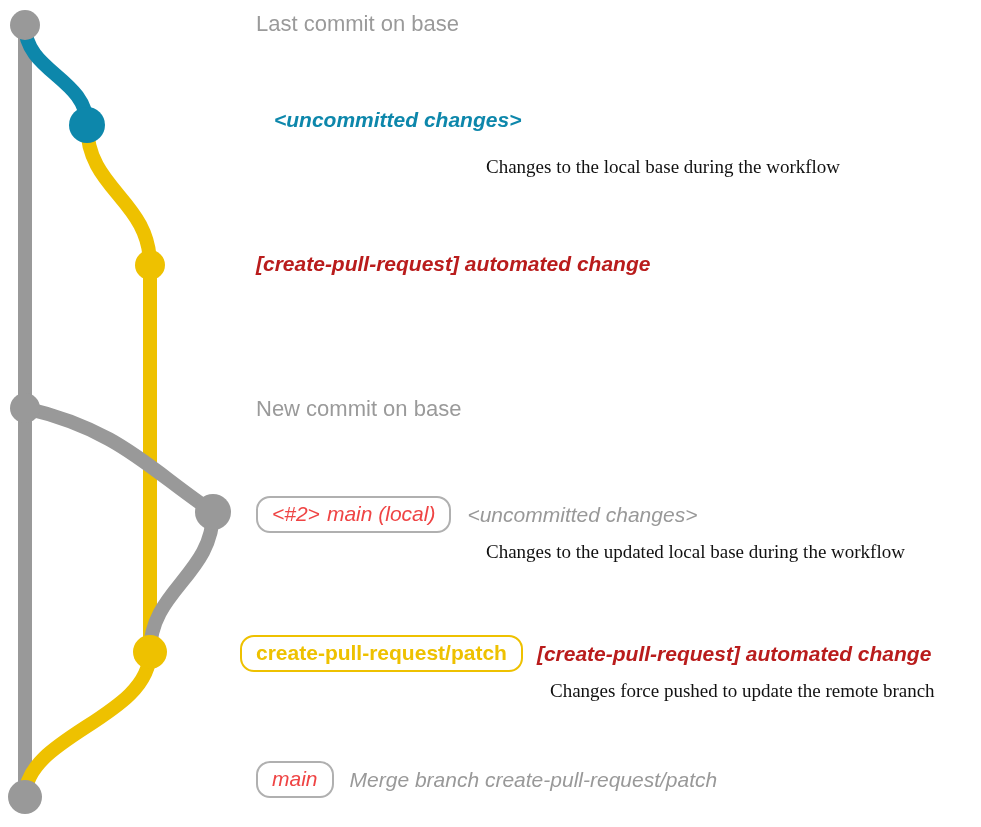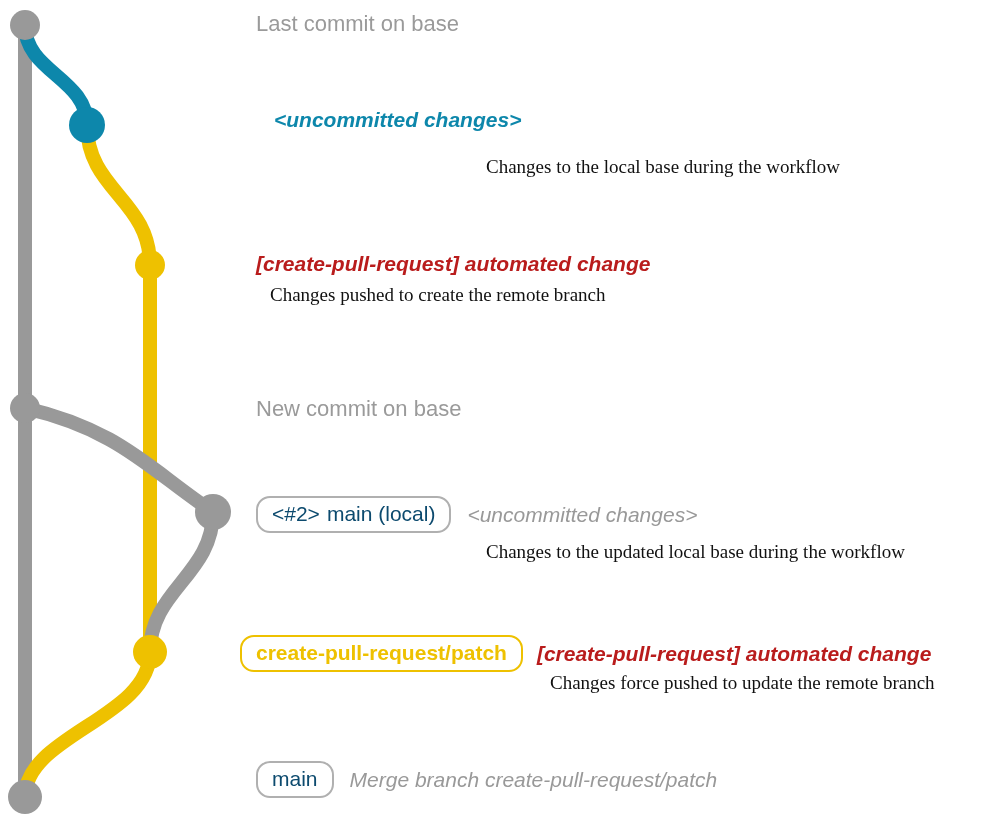--- a/index.html
+++ b/index.html
@@ -50,21 +50,21 @@
     border: 2px solid #999999;
     padding: 4px 14px 5px 14px;
     font-size: 21px;
     line-height: 24px;
     color: #999999;
     background: #ffffff;
     box-sizing: border-box;
   }
   .badge.blue   { border-color: #0d87ab; color: #0d87ab; }
   .badge.yellow { border-color: #eec100; color: #eec100; font-weight: bold; }
-  .badge.gray   { border-color: #b0b0b0; color: #0c4a6e; }
+  .badge.gray   { border-color: #b0b0b0; color: #ef4444; font-style: italic; }
 
   .badge .num { font-weight: bold; }
   .badge.gray .num { font-weight: normal; }
 
   
   .subject {
     font-size: 21px;
     line-height: 24px;
     white-space: nowrap;
     font-style: italic;
@@ -124,21 +124,20 @@
   <div class="row" style="left:256px; top:108px;">
     <div class="row-line">
       <span class="gap" style="width:18px;"></span>
       <span class="subject blue">&lt;uncommitted changes&gt;</span>
     </div>
     <div class="desc" style="margin-left:230px; margin-top:24px;">Changes to the local base during the workflow</div>
   </div>
 
   <div class="row" style="left:256px; top:252px;">
     <div class="subject yellow">[create-pull-request] automated change</div>
-    <div class="desc" style="margin-left:14px; margin-top:8px;">Changes pushed to create the remote branch</div>
   </div>
 
   <div class="row" style="left:256px; top:396px;">
     <div class="heading">New commit on base</div>
   </div>
 
   <div class="row" style="left:256px; top:496px;">
     <div class="row-line">
       <span class="badge gray"><span class="num">&lt;#2&gt;</span><span class="gap" style="width:7px;"></span><span>main (local)</span></span>
       <span class="gap" style="width:16px;"></span>
@@ -146,21 +145,21 @@
     </div>
     <div class="desc" style="margin-left:230px; margin-top:8px;">Changes to the updated local base during the workflow</div>
   </div>
 
   <div class="row" style="left:240px; top:635px;">
     <div class="row-line">
       <span class="badge yellow"><span>create-pull-request/patch</span></span>
       <span class="gap" style="width:14px;"></span>
       <span class="subject yellow">[create-pull-request] automated change</span>
     </div>
-    <div class="desc" style="margin-left:310px; ">Changes force pushed to update the remote branch</div>
+    <div class="desc" style="margin-left:310px; margin-top:8px;">Changes force pushed to update the remote branch</div>
   </div>
 
   <div class="row" style="left:256px; top:761px;">
     <div class="row-line">
       <span class="badge gray"><span>main</span></span>
       <span class="gap" style="width:16px;"></span>
       <span class="subject gray">Merge branch create-pull-request/patch</span>
     </div>
   </div>
 

